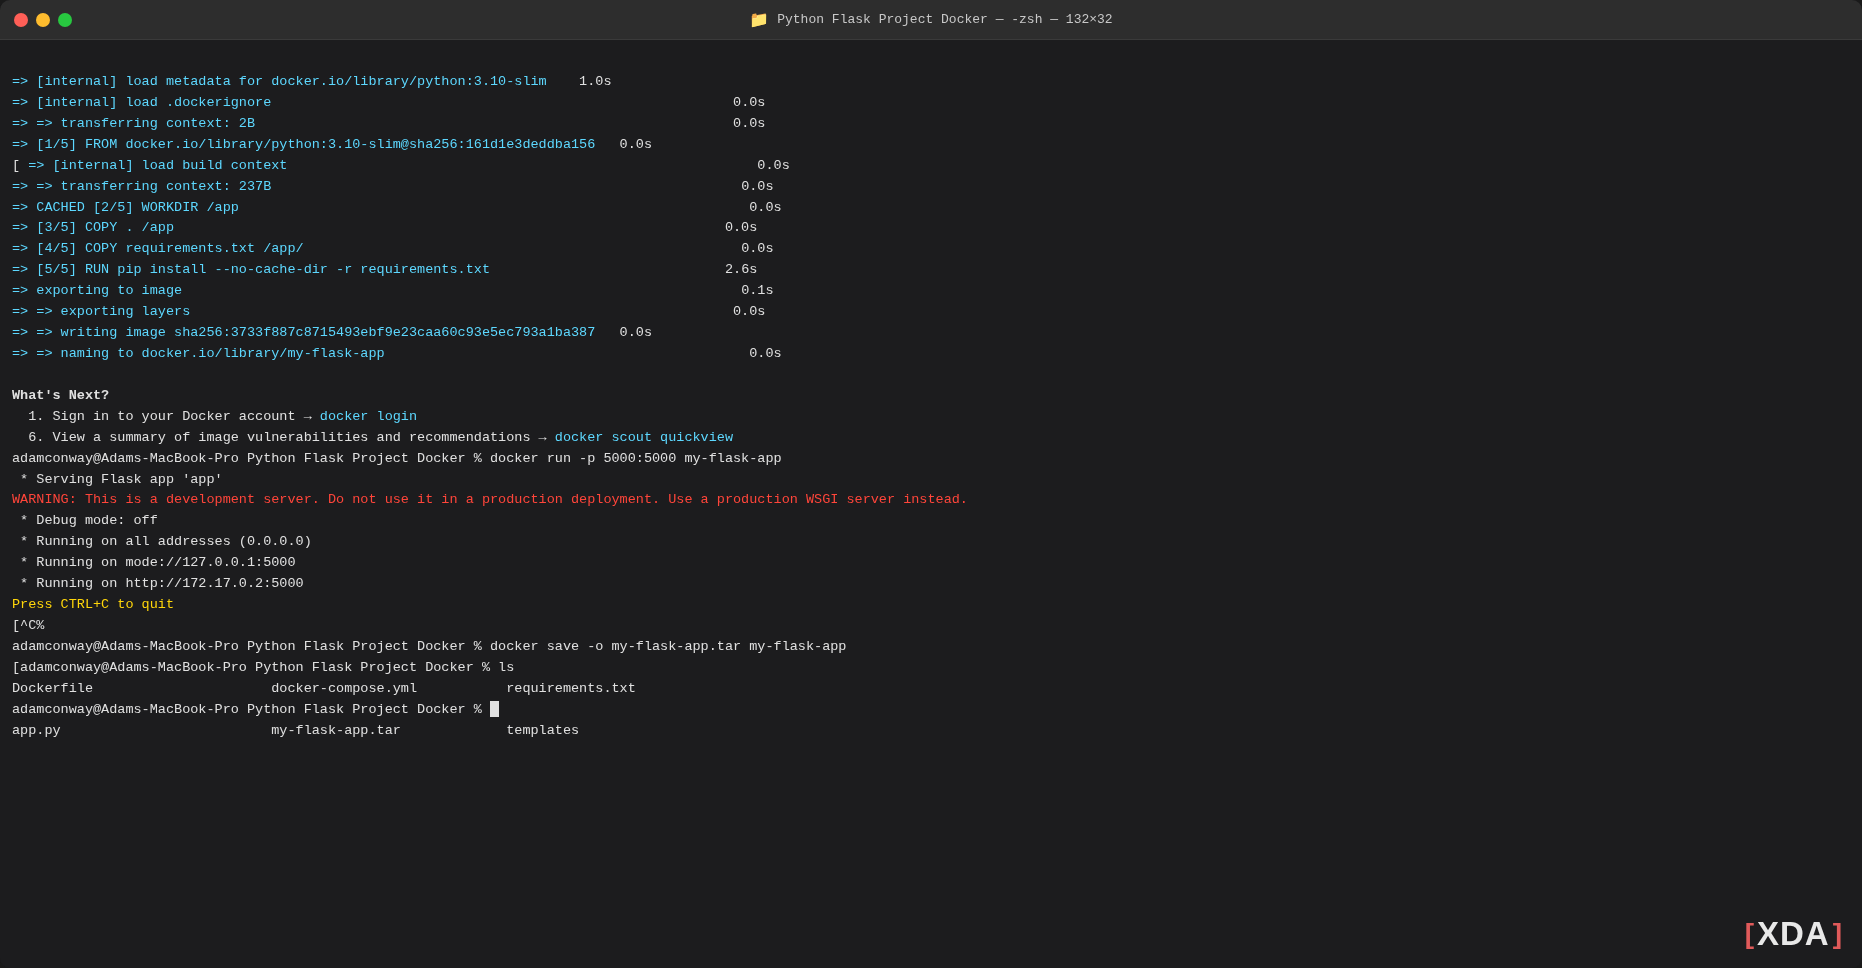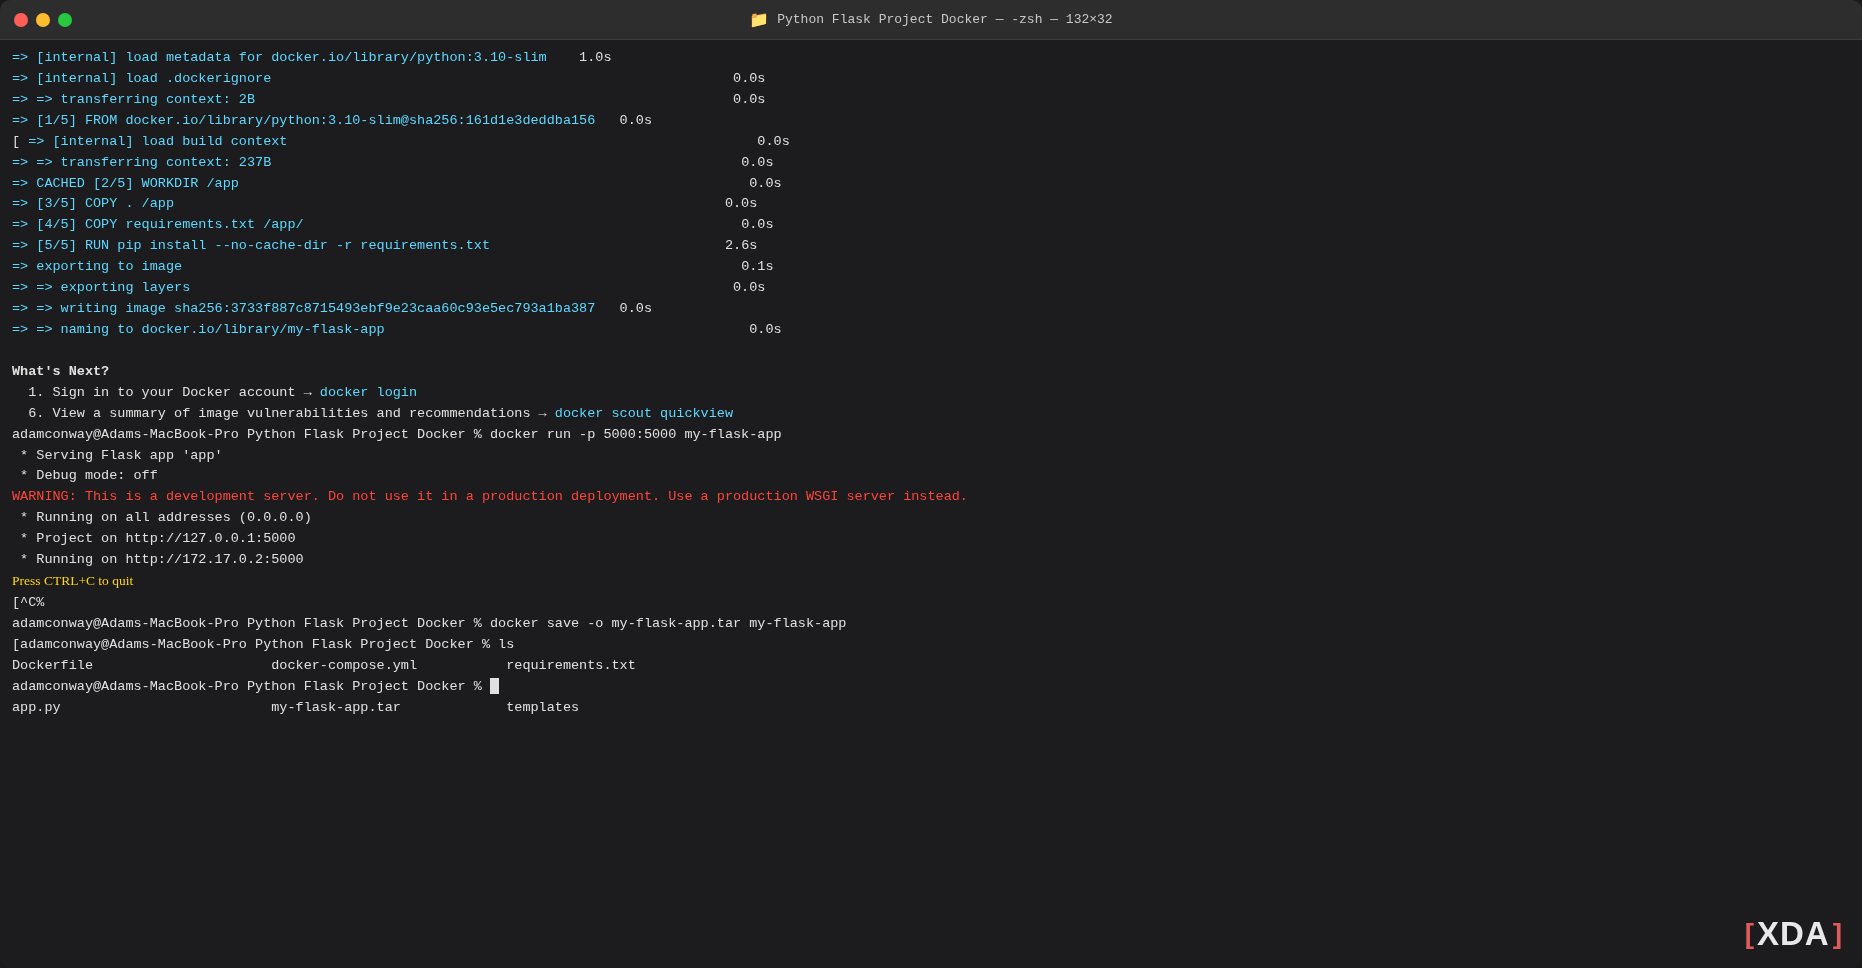--- a/index.html
+++ b/index.html
@@ -67,32 +67,33 @@
     }
 
     .terminal-body {
       background: #1c1c1e;
       flex: 1;
       padding: 8px 12px 7px 12px;
       overflow: hidden;
       color: #e0e0e0;
       line-height: 1.55;
       position: relative;
+      margin-top: 24px;
     }
 
     .line {
       white-space: pre;
       font-size: 13.5px;
       line-height: 1.55;
     }
 
     .cyan { color: #5dd8ff; }
     .white { color: #e0e0e0; }
     .red-warning { color: #ff453a; }
-    .yellow { color: #ffd60a; font-family: Liberation Serif, serif; }
+    .yellow { color: #ffd60a; }
 
     .xda-logo {
       position: absolute;
       bottom: 18px;
       right: 20px;
       display: flex;
       align-items: center;
       gap: 3px;
     }
 
@@ -161,24 +162,24 @@
     <div class="line"><span class="cyan">=&gt; exporting to image</span><span class="white">                                                                     0.1s</span></div>
     <div class="line"><span class="cyan">=&gt; =&gt; exporting layers</span><span class="white">                                                                   0.0s</span></div>
     <div class="line"><span class="cyan">=&gt; =&gt; writing image sha256:3733f887c8715493ebf9e23caa60c93e5ec793a1ba387</span><span class="white">   0.0s</span></div>
     <div class="line"><span class="cyan">=&gt; =&gt; naming to docker.io/library/my-flask-app</span><span class="white">                                             0.0s</span></div>
     <div class="line">&nbsp;</div>
     <div class="line"><span class="white" style="font-weight:bold;text-align:center;">What's Next?</span></div>
     <div class="line"><span class="white">  1. Sign in to your Docker account → </span><span class="cyan">docker login</span></div>
     <div class="line"><span class="white">  6. View a summary of image vulnerabilities and recommendations → </span><span class="cyan">docker scout quickview</span></div>
     <div class="line"><span class="white">adamconway@Adams-MacBook-Pro Python Flask Project Docker % docker run -p 5000:5000 my-flask-app</span></div>
     <div class="line"><span class="white"> * Serving Flask app 'app'</span></div>
+    <div class="line"><span class="red-warning">WARNING: This is a development server. Do not use it in a production deployment. Use a production WSGI server instead.</span></div>
     <div class="line"><span class="white"> * Debug mode: off</span></div>
-    <div class="line"><span class="red-warning">WARNING: This is a development server. Do not use it in a production deployment. Use a production WSGI server instead.</span></div>
     <div class="line"><span class="white"> * Running on all addresses (0.0.0.0)</span></div>
-    <div class="line"><span class="white"> * Project on http://127.0.0.1:5000</span></div>
+    <div class="line"><span class="white"> * Running on mode://127.0.0.1:5000</span></div>
     <div class="line"><span class="white"> * Running on http://172.17.0.2:5000</span></div>
     <div class="line"><span class="yellow">Press CTRL+C to quit</span></div>
     <div class="line"><span class="white">[^C%</span></div>
     <div class="line"><span class="white">adamconway@Adams-MacBook-Pro Python Flask Project Docker % docker save -o my-flask-app.tar my-flask-app</span></div>
     <div class="line"><span class="white">[adamconway@Adams-MacBook-Pro Python Flask Project Docker % ls</span></div>
     <div class="line"><span class="white">Dockerfile          &nbsp;&nbsp;&nbsp;&nbsp;&nbsp;&nbsp;&nbsp;&nbsp;&nbsp;&nbsp;&nbsp;&nbsp;docker-compose.yml  &nbsp;&nbsp;&nbsp;&nbsp;&nbsp;&nbsp;&nbsp;&nbsp;&nbsp;requirements.txt</span></div>
     <div class="line"><span class="white">adamconway@Adams-MacBook-Pro Python Flask Project Docker % </span><span class="cursor"></span></div>
     <div class="line"><span class="white">app.py              &nbsp;&nbsp;&nbsp;&nbsp;&nbsp;&nbsp;&nbsp;&nbsp;&nbsp;&nbsp;&nbsp;&nbsp;my-flask-app.tar    &nbsp;&nbsp;&nbsp;&nbsp;&nbsp;&nbsp;&nbsp;&nbsp;&nbsp;templates</span></div>
 
     <div class="xda-logo">

